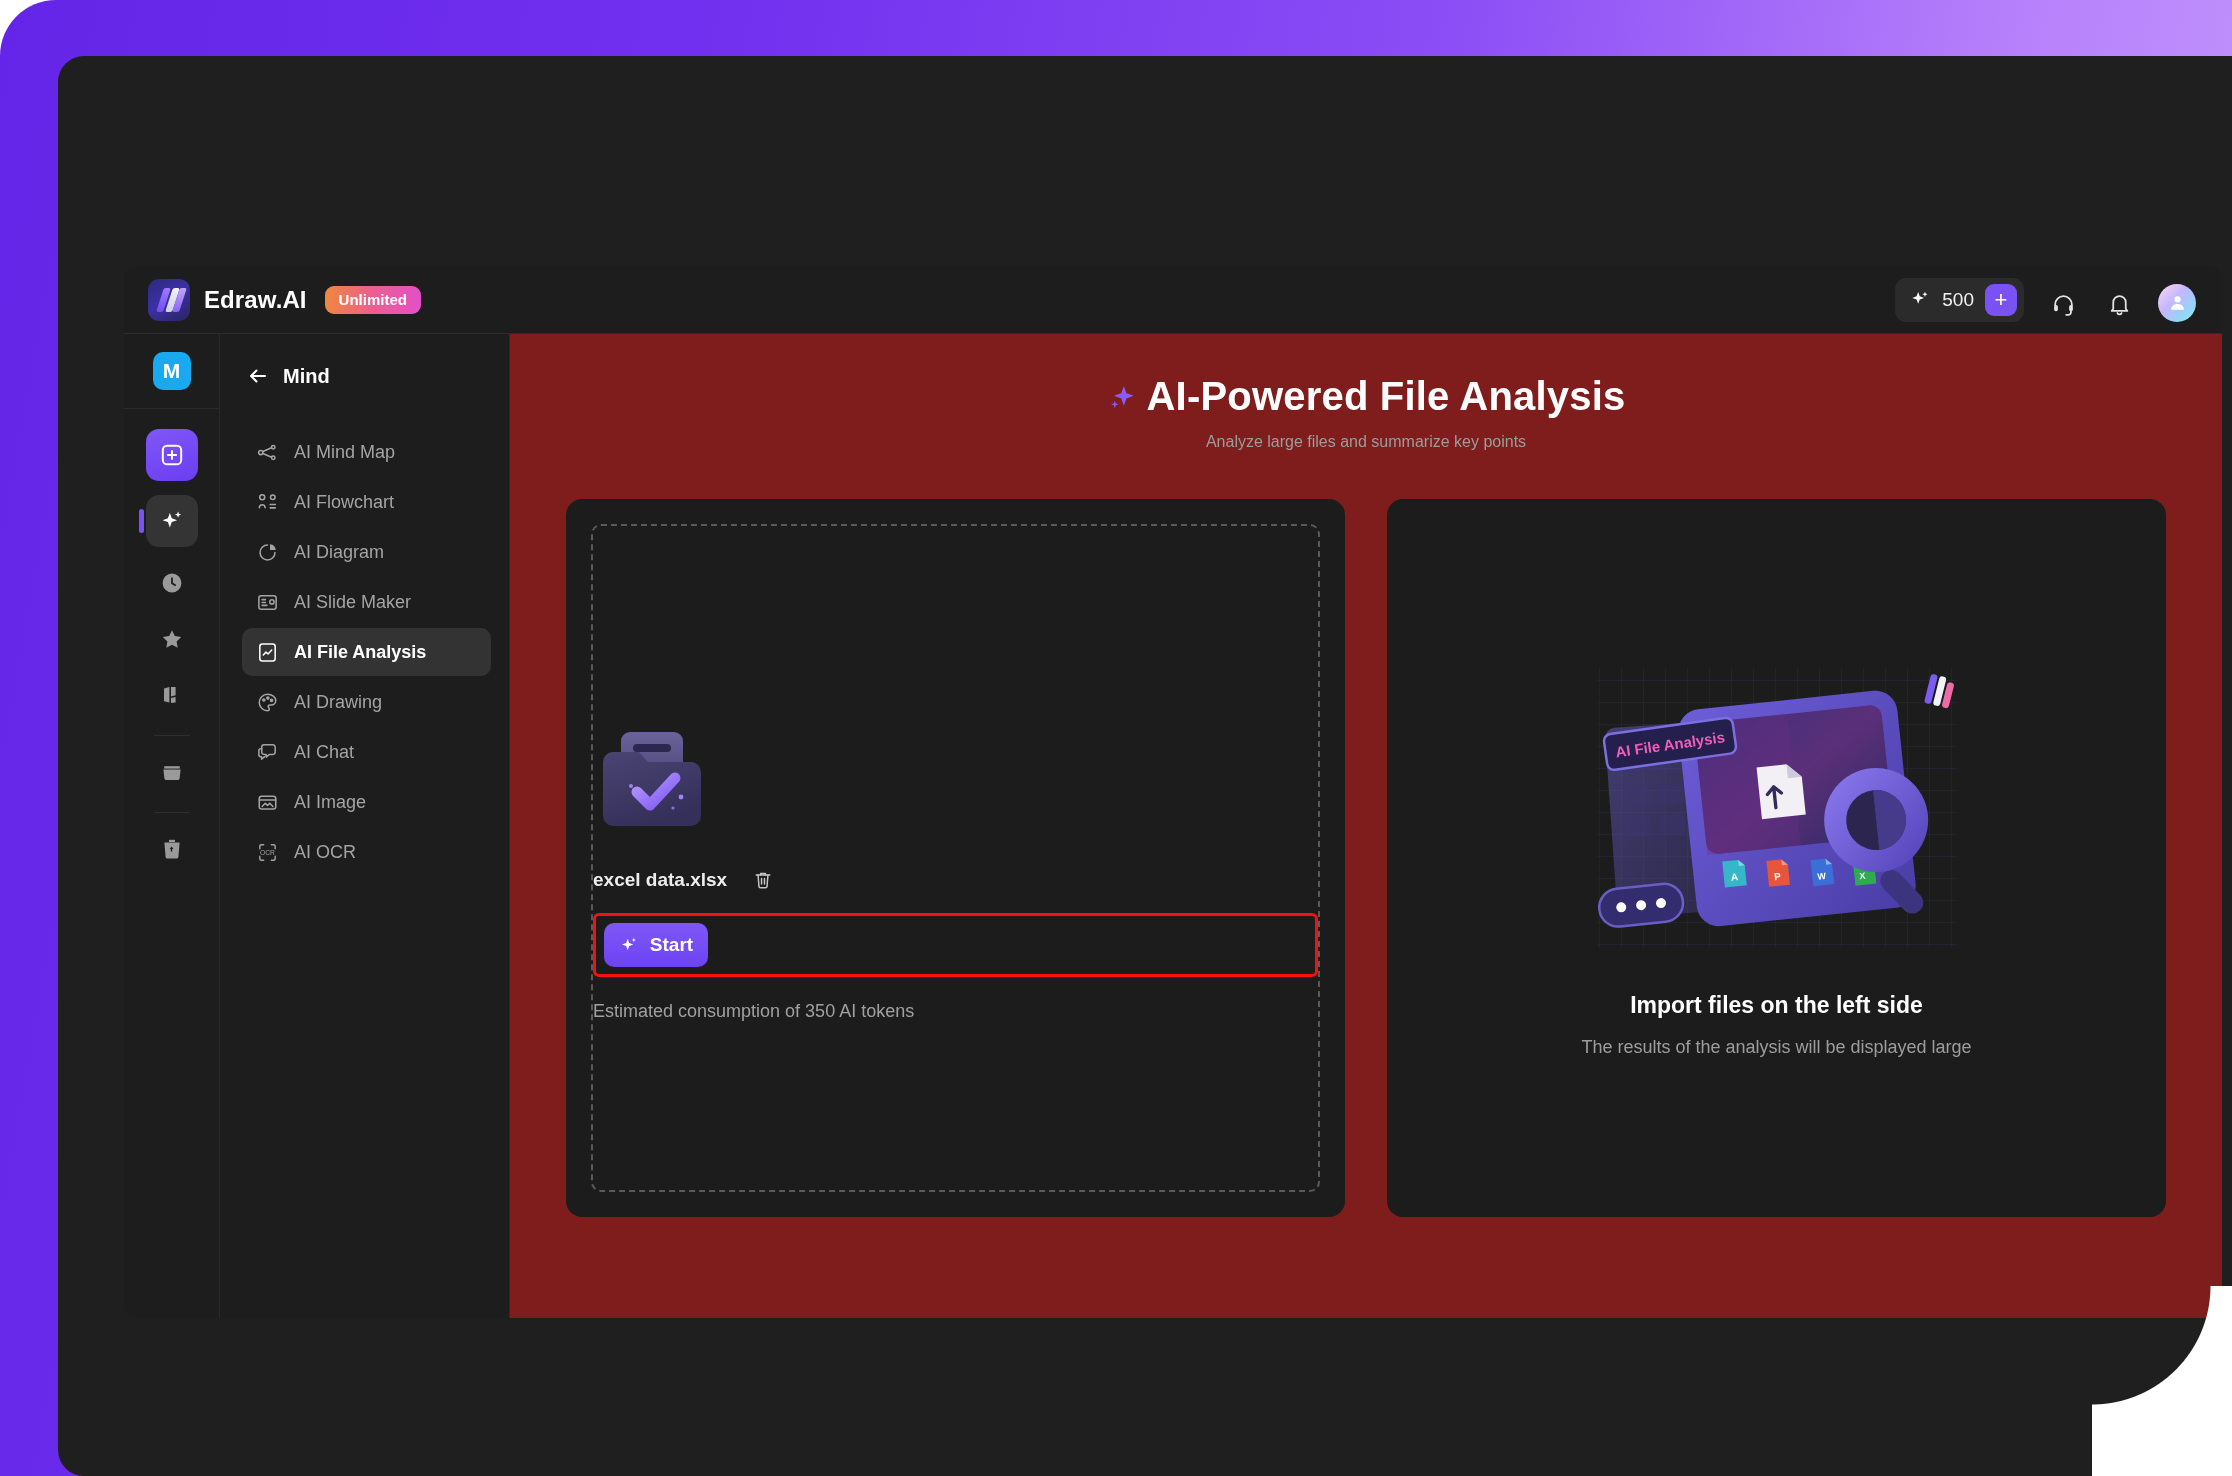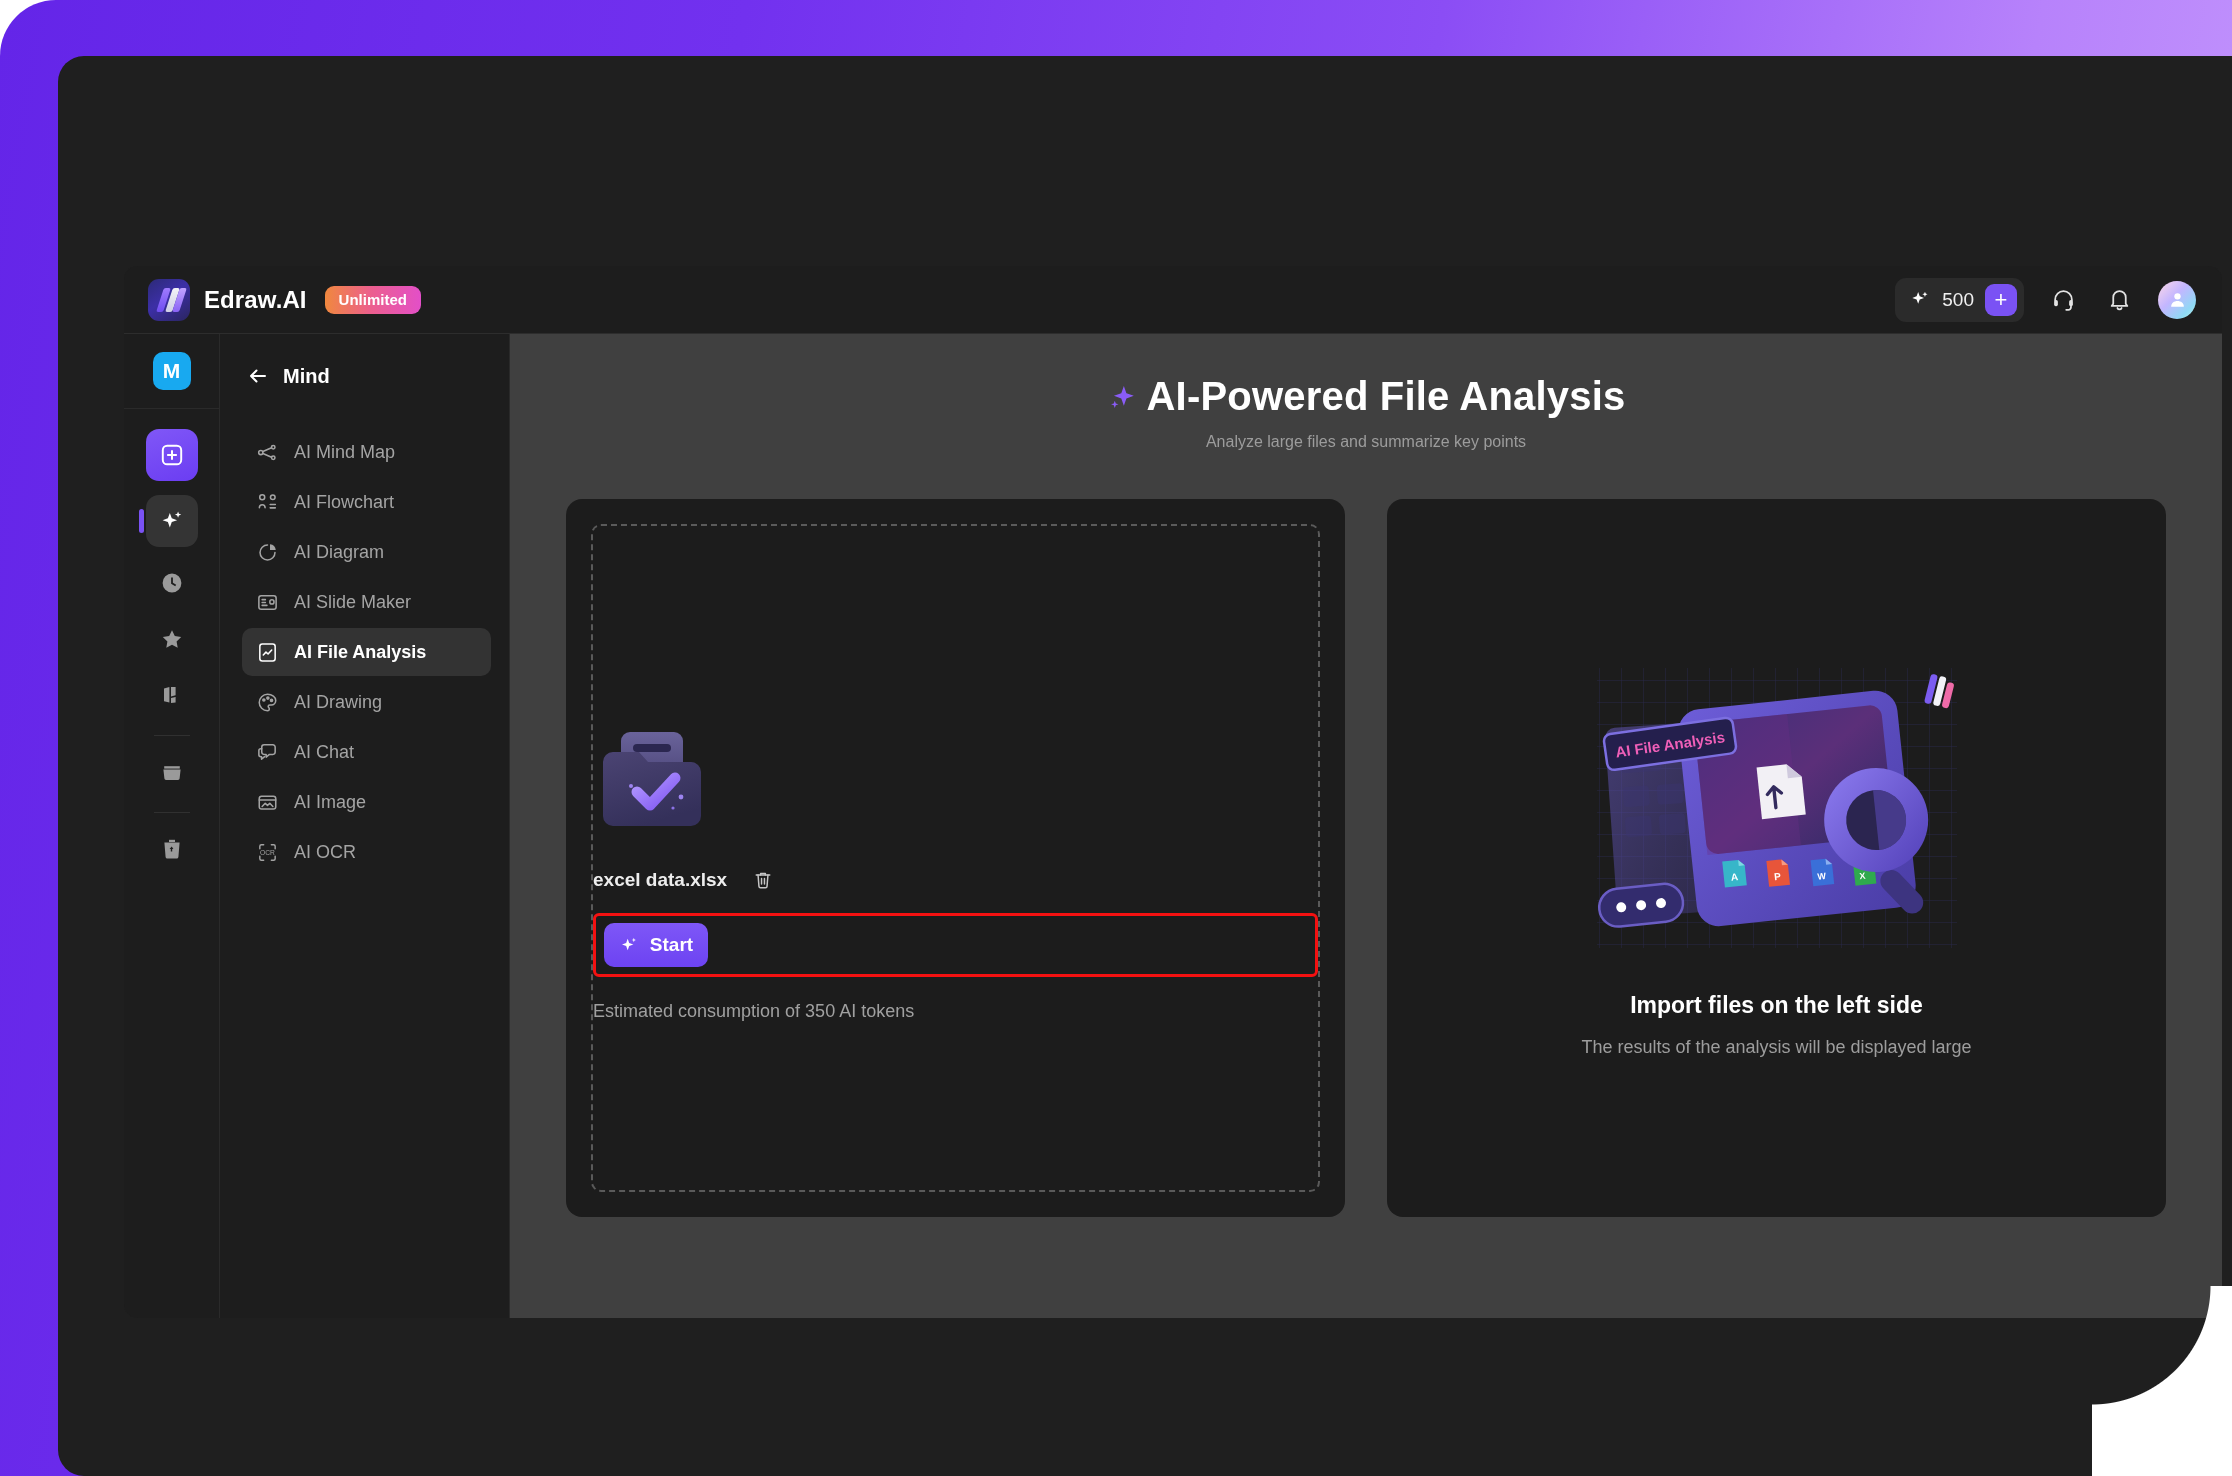--- a/index.html
+++ b/index.html
@@ -70,21 +70,21 @@
   .bl1 { left: 12px; background: linear-gradient(180deg,#9f7bff,#6f4df0); }
   .bl2 { left: 21px; background: linear-gradient(180deg,#f2f2f7,#cfcfe6); }
   .bl3 { left: 28px; background: linear-gradient(180deg,#c0a3ff,#8a63f5); height: 18px; }
   .brand-name { font-size: 24px; font-weight: 700; color: #ffffff; letter-spacing: .1px; }
   .brand-badge {
     margin-left: 4px;
     padding: 5px 14px 6px; border-radius: 9px;
     font-size: 15px; font-weight: 600; color: #ffffff;
     background: linear-gradient(90deg, #f0883e 0%, #ec5f8e 48%, #e34fc8 100%);
   }
-  .header-right { margin-left: auto; display: flex; align-items: center; gap: 22px; }
+  .header-right { margin-left: auto; display: flex; align-items: flex-end; gap: 22px; }
   .token-pill {
     display: flex; align-items: center; gap: 11px;
     background: #2b2b2b; border-radius: 11px;
     padding: 6px 7px 6px 14px;
   }
   .token-count { font-size: 19px; color: #f0f0f0; font-weight: 500; }
   .plus-btn {
     width: 32px; height: 32px; border-radius: 9px;
     background: #7a52f4;
     display: flex; align-items: center; justify-content: center;
@@ -147,21 +147,21 @@
     display: flex; align-items: center; gap: 15px;
     height: 48px; padding: 0 14px; border-radius: 10px;
     color: #a4a4a4; font-size: 18px; margin-bottom: 2px;
   }
   .nav-item.active { background: #333333; color: #ffffff; font-weight: 600; }
   .nav-ico { width: 23px; height: 23px; flex: 0 0 23px; display:flex; align-items:center; justify-content:center; }
 
   
   .main {
     flex: 1; min-width: 0;
-    background: #404040;
+    background: #7f1d1d;
     padding: 40px 56px 0;
     overflow: hidden;
   }
   .page-title {
     display: flex; align-items: center; justify-content: center; gap: 6px;
     font-size: 40px; font-weight: 700; color: #ffffff; letter-spacing: .2px;
   }
   .page-sub {
     text-align: center; color: #9c9c9c; font-size: 16px; margin-top: 14px;
   }

